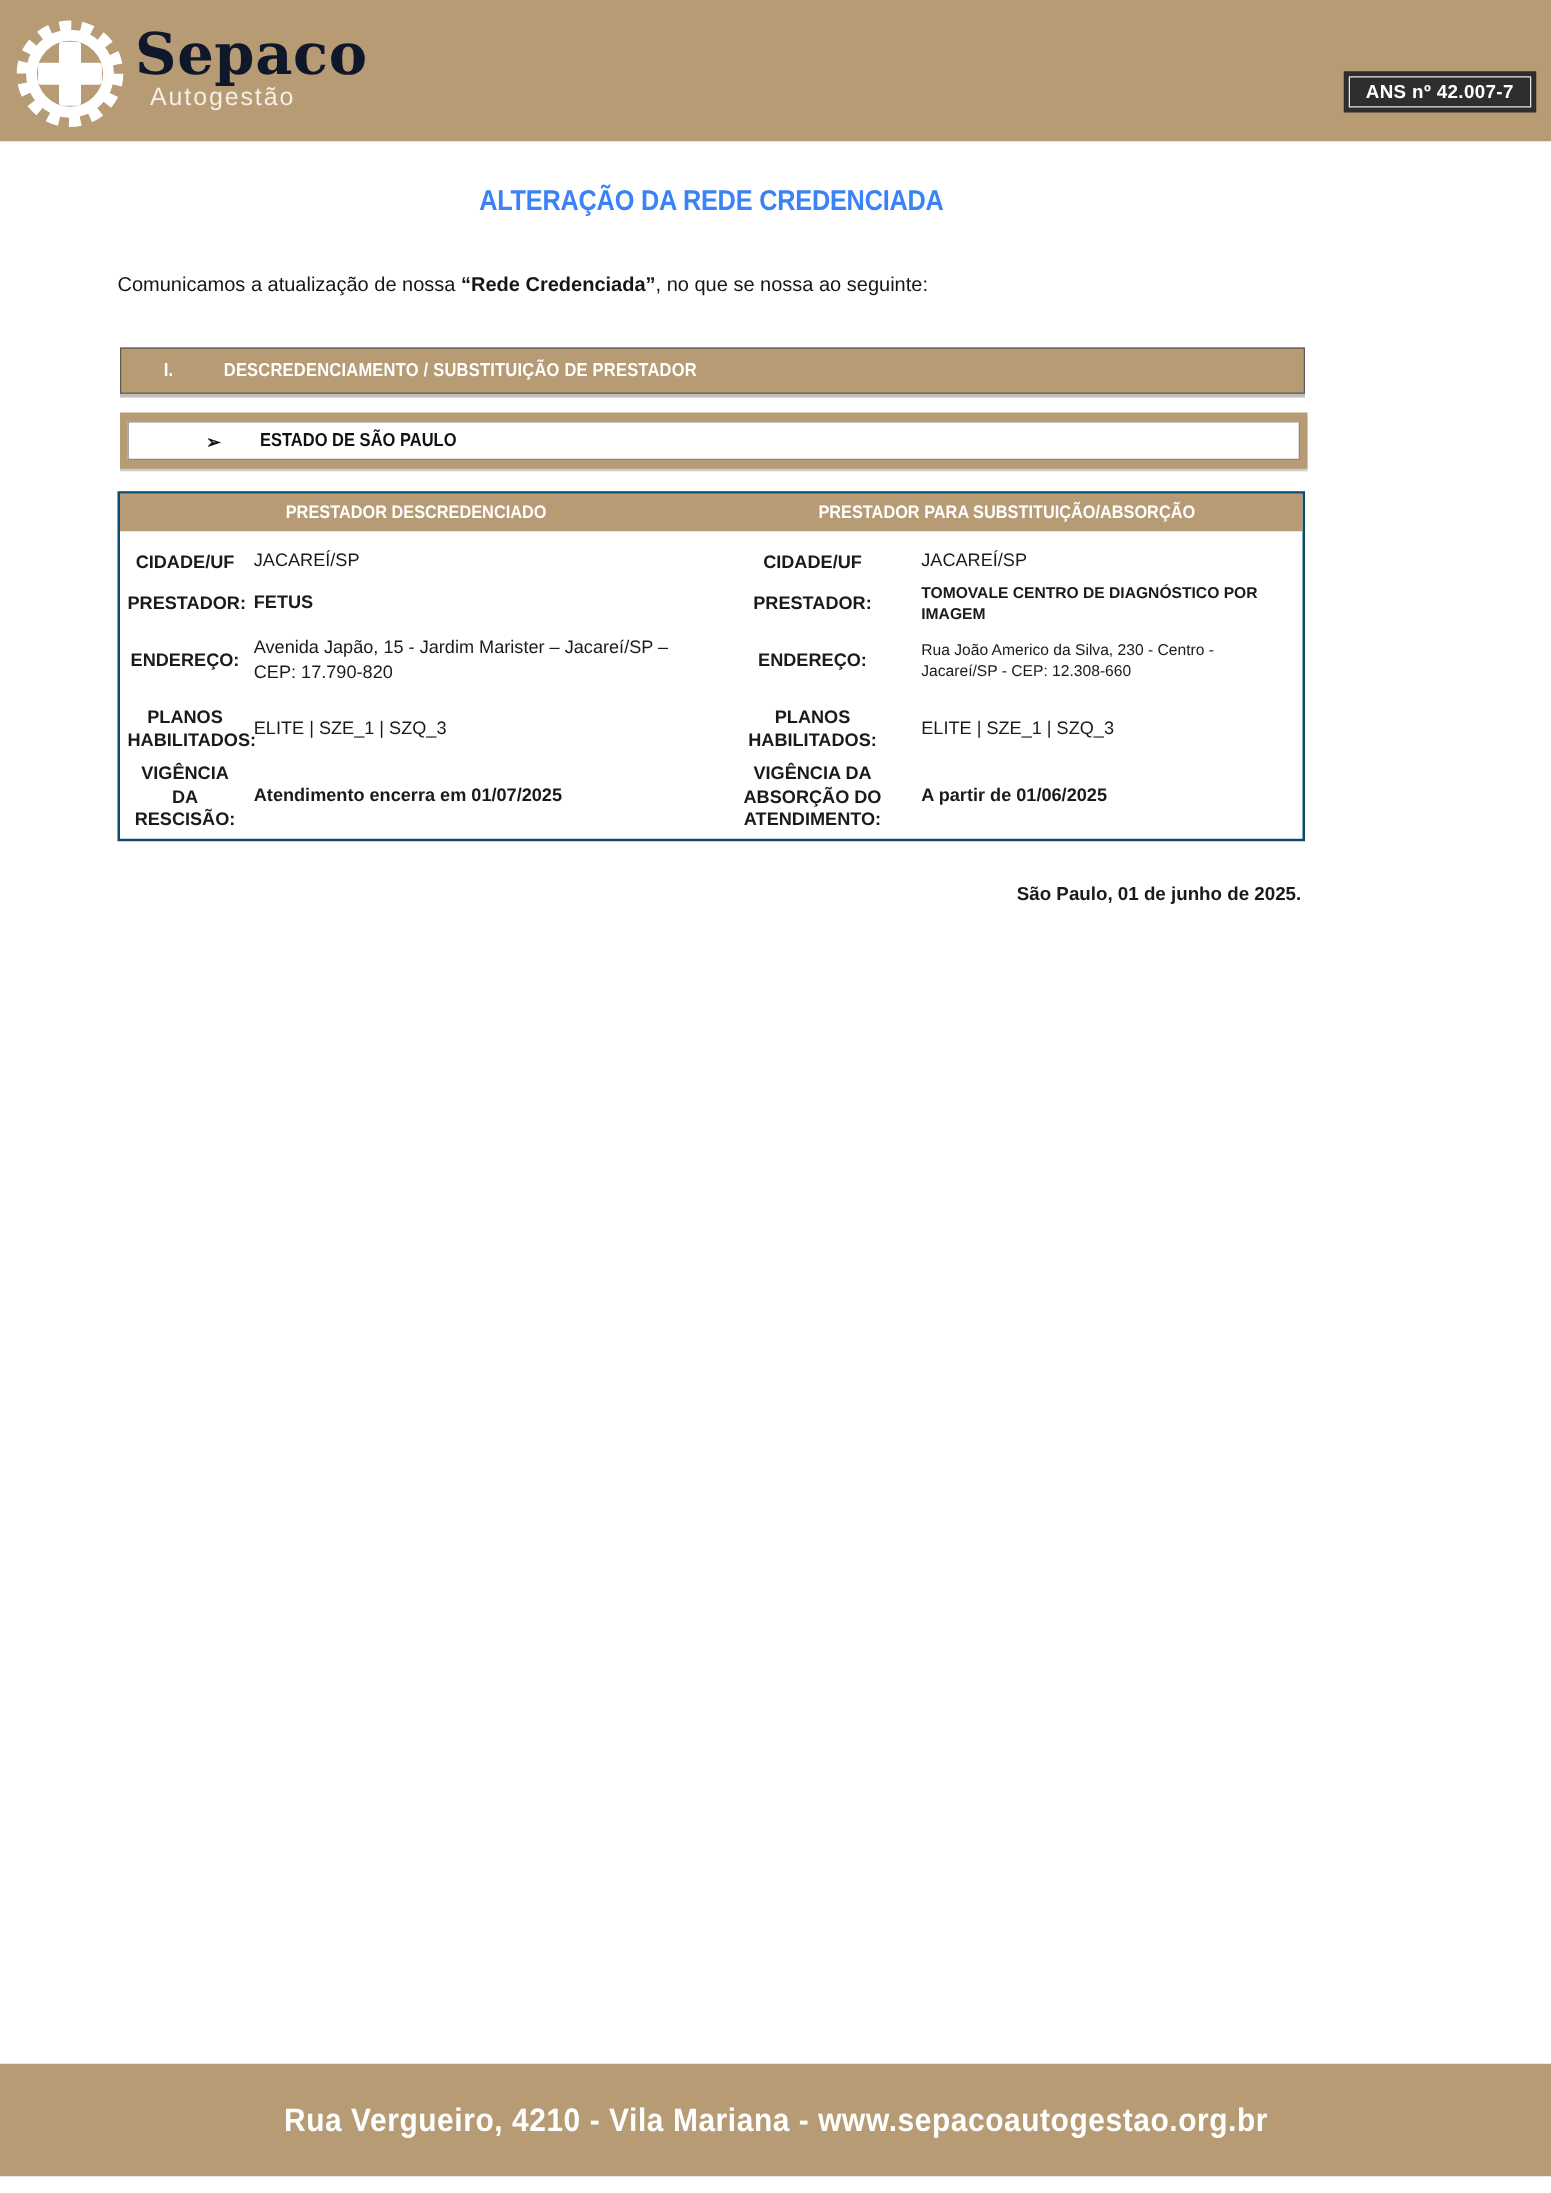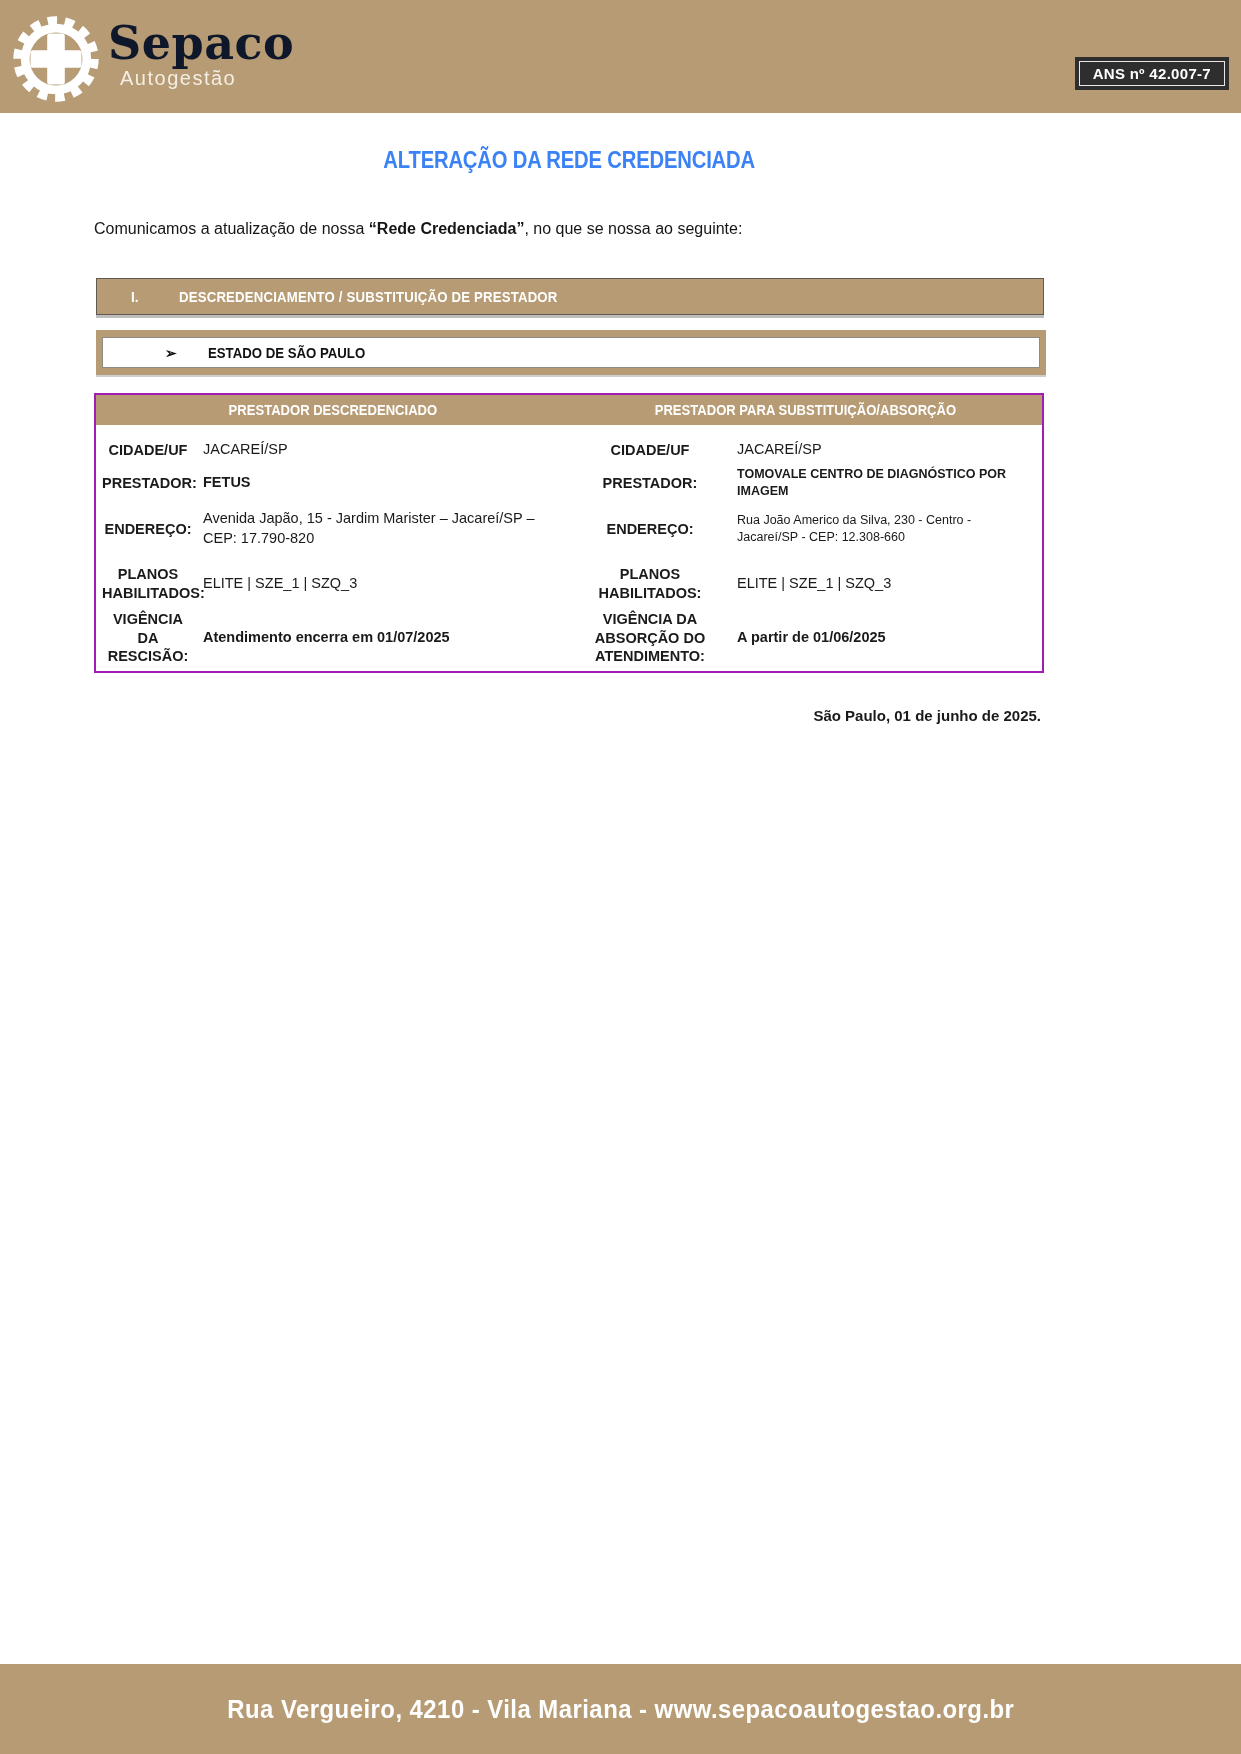--- a/index.html
+++ b/index.html
@@ -52,21 +52,21 @@
     margin:15px 0 0 96px; width:950px; background:#b69b74; padding:7px 6px;
     box-shadow:0 2px 0 rgba(130,130,130,0.4);
   }
   .region-inner {
     background:#ffffff; border:1px solid #8f8b84; height:31px;
     display:flex; align-items:center; font-weight:bold; font-size:15px; color:#111;
   }
   .region-bullet { margin-left:62px; font-size:14px; }
   .region-label  { margin-left:31px; transform:scaleX(0.88); transform-origin:left center; }
   
-  .doc-table { margin:18px 0 0 94px; width:950px; border:2px solid #a21caf; }
+  .doc-table { margin:18px 0 0 94px; width:950px; border:2px solid #0c4a6e; }
   .thead {
     display:grid; grid-template-columns:1fr 1fr; background:#b69b74;
     color:#ffffff; font-weight:bold; font-size:14.5px; height:30px;
     align-items:center; text-align:center;
   }
   .thead div span { display:inline-block; transform:scaleX(0.9); }
   .tbody {
     display:grid; grid-template-columns:104px 366px 168px 1fr;
     grid-template-rows:34px 32px 60px 50px 58px;
     align-items:center; padding:8px 0 4px 0; font-size:14.5px;
@@ -80,21 +80,21 @@
     font-weight:bold; font-size:14.5px;
   }
   .servicos-label { margin-left:45px; }
   .servicos-value { margin-left:34px; }
   
   .date-line {
     margin:34px 200px 0 0; text-align:right; font-weight:bold; font-size:15px;
   }
   
   .footer {
-    position:absolute; left:0; bottom:0; width:1241px; height:90px;
+    position:absolute; left:0; bottom:13px; width:1241px; height:90px;
     background:#b69b74; display:flex; align-items:center; justify-content:center;
   }
   .footer-text {
     color:#ffffff; font-weight:bold; font-size:26px; letter-spacing:0.5px;
     transform:scaleX(0.92); transform-origin:center;
   }
 </style>
 </head>
 <body>
 

